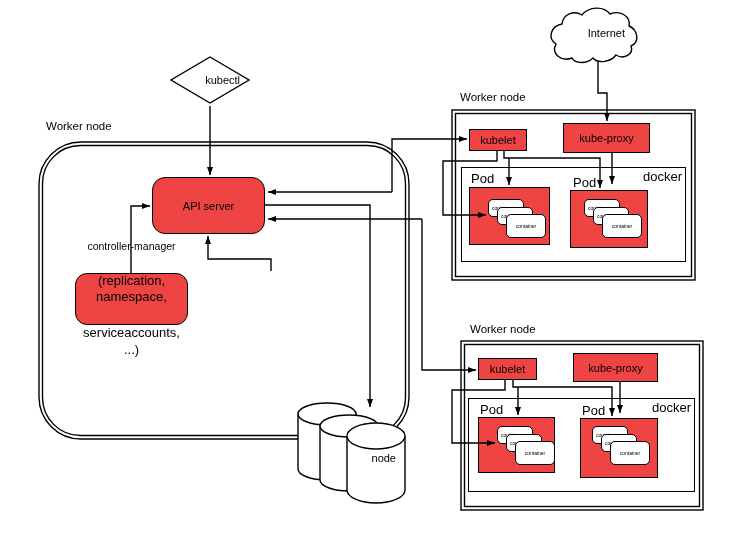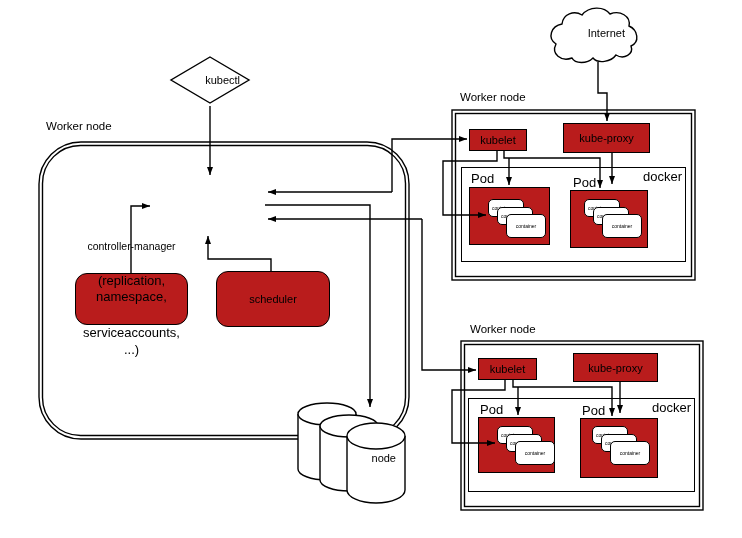--- a/index.html
+++ b/index.html
@@ -1,18 +1,18 @@
 <!DOCTYPE html>
 <html><head>
 <meta charset="utf-8">
 <style>
   html,body{margin:0;padding:0;background:#fff;}
   .canvas{position:relative;width:742px;height:538px;background:#ffffff;overflow:hidden;
           font-family:"Liberation Sans",sans-serif;color:#000;}
-  .box{position:absolute;box-sizing:border-box;border:1.5px solid #000;background:#b91c1c;z-index:1;
+  .box{position:absolute;box-sizing:border-box;border:1.5px solid #000;background:#ef4444;z-index:1;
        display:flex;align-items:center;justify-content:center;text-align:center;}
   .rounded{border-radius:13px;}
   .lbl{position:absolute;z-index:1;white-space:nowrap;}
   .hdr{font-weight:normal;font-size:11.5px;}
   .mid{font-size:11px;}
   .pods{font-size:13px;}
   .cm-title{font-size:10.5px;line-height:1.2;}
   .cm-sub{font-size:13px;line-height:1.25;}
   .cont{position:absolute;box-sizing:border-box;border:1.2px solid #000;border-radius:5px;background:#fff;
         z-index:1;font-size:5px;line-height:1;overflow:hidden;display:flex;align-items:center;padding-left:3px;}
@@ -20,30 +20,30 @@
   .overlay{position:absolute;left:0;top:0;z-index:2;pointer-events:none;}
   .toplbl{z-index:3;text-align:right;}
 </style>
 </head>
 <body>
 
 <div class="canvas">
 
   <div class="lbl hdr" style="left:46px;top:120px;">Worker node</div>
 
+  <div class="box rounded" style="left:152px;top:177px;width:113px;height:57px;">
+    <span class="mid">API server</span>
+  </div>
 
   <div class="box" style="left:75px;top:273px;width:113px;height:52px;border-radius:12px;flex-direction:column;gap:20px;">
     <span class="cm-title">controller-manager</span>
     <span class="cm-sub">(replication, namespace,</span>
     <span class="cm-sub">serviceaccounts, ...)</span>
   </div>
 
-  <div class="box" style="left:216px;top:271px;width:114px;height:56px;border-radius:12px;">
-    <span class="mid">scheduler</span>
-  </div>
 
   <div class="lbl hdr" style="left:460px;top:91px;">Worker node</div>
 
   <div class="box" style="left:469px;top:129px;width:58px;height:22px;">
     <span class="mid">kubelet</span>
   </div>
   <div class="box" style="left:563px;top:123px;width:87px;height:30px;">
     <span class="mid">kube-proxy</span>
   </div>
 

